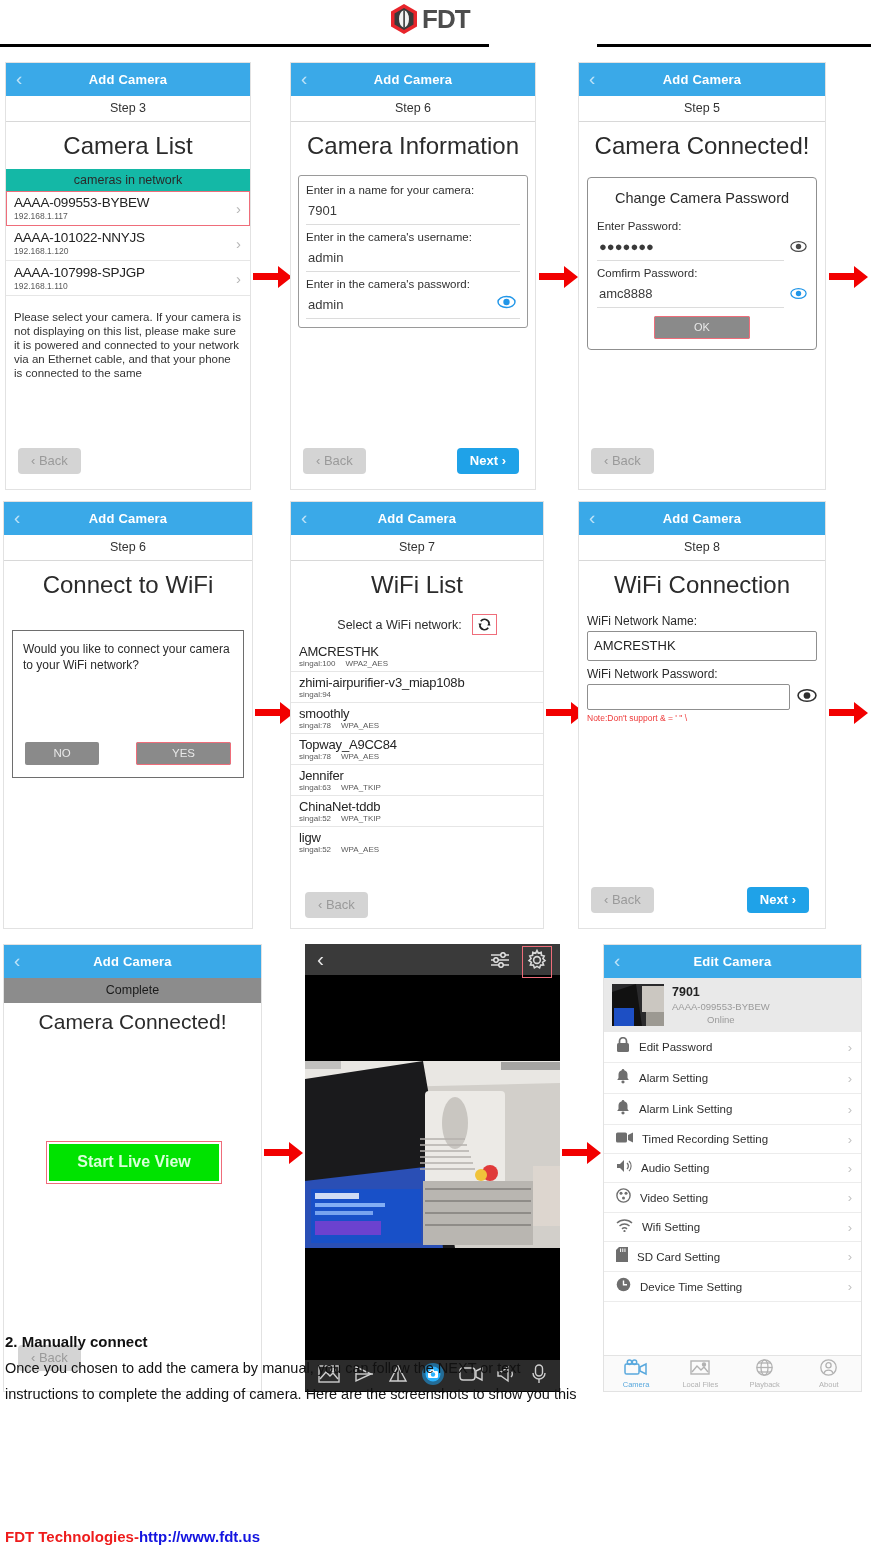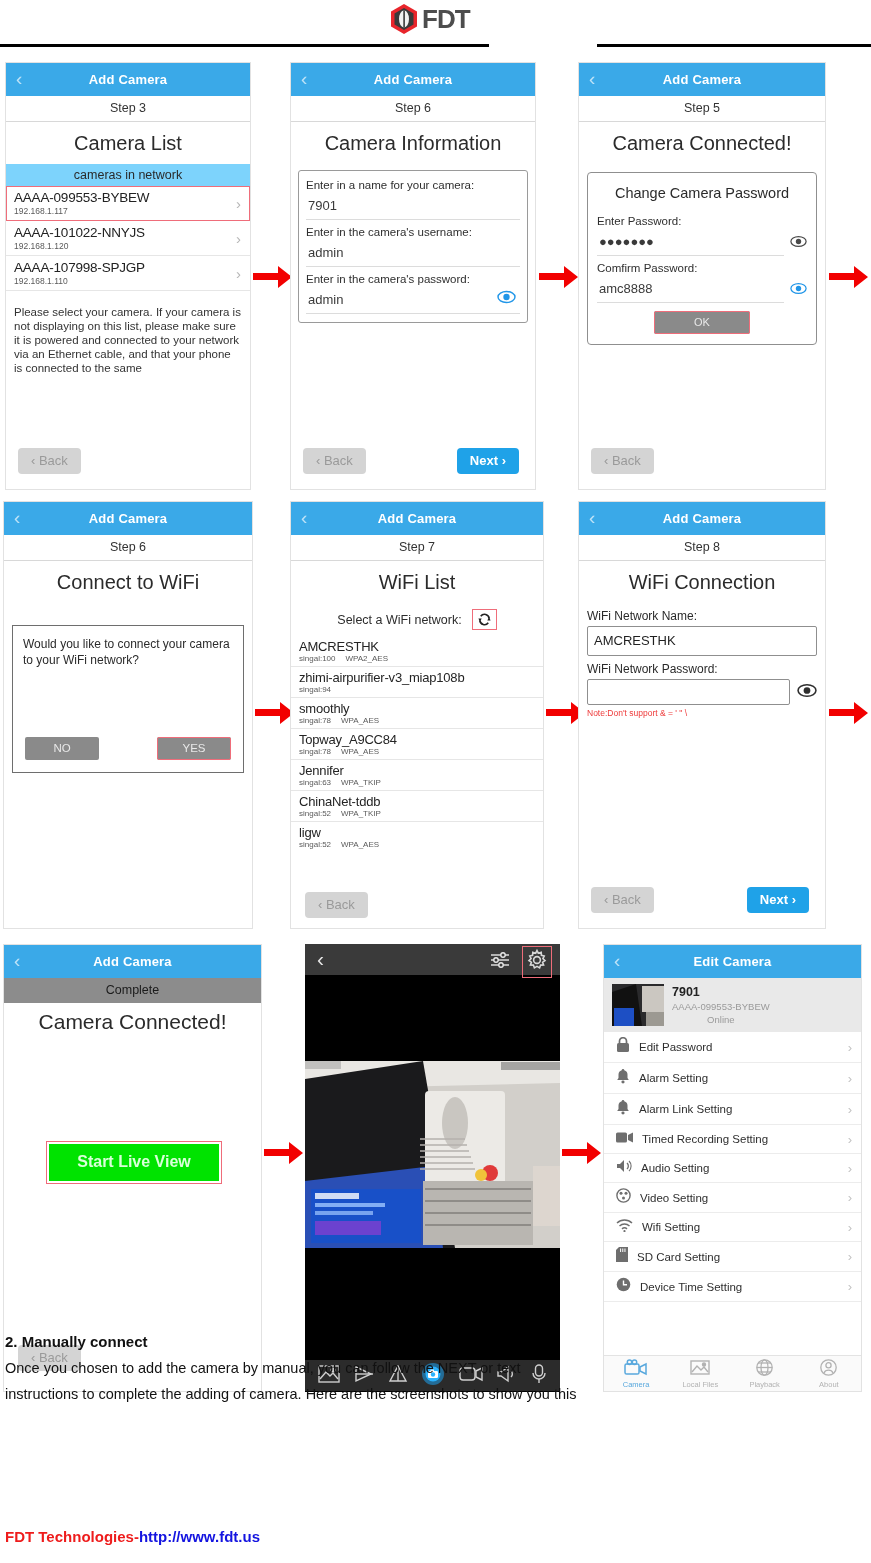--- a/index.html
+++ b/index.html
@@ -22,23 +22,23 @@
   
   .panel { position:absolute; background:#fff; border:1px solid #e2e2e2; overflow:hidden; }
 
   .navbar { background:#3aa9e8; height:33px; display:flex; align-items:center; position:relative; }
   .navbar .title { width:100%; text-align:center; color:#fff; font-weight:bold; font-size:13px; letter-spacing:.2px; }
   .nav-back { position:absolute; left:10px; top:5px; color:#bfe3f7; font-size:19px; line-height:22px; font-weight:300; }
 
   .step { text-align:center; font-size:12.5px; color:#333; padding:5px 0 6px; border-bottom:1px solid #d8d8d8; background:#fff; }
   .step.gray { background:#8c8c8c; color:#1b1b1b; border-bottom:none; font-weight:normal; }
 
-  .bigtitle { text-align:center; font-size:20px; color:#2b2b2b; padding:10px 0 9px; font-weight:normal; }
-
-  .listhdr { background:#7dd3fc; color:#2a2a2a; text-align:center; font-size:12.5px; padding:4px 0; }
+  .bigtitle { text-align:center; font-size:24px; color:#2b2b2b; padding:10px 0 9px; font-weight:normal; }
+
+  .listhdr { background:#14b8a6; color:#2a2a2a; text-align:center; font-size:12.5px; padding:4px 0; }
   .camrow { position:relative; padding:4px 8px 4px 8px; border-bottom:1px solid #e6e6e6; }
   .camrow .nm { font-size:13.5px; color:#222; letter-spacing:-0.2px; }
   .camrow .ip { font-size:8.5px; color:#5a5a5a; margin-top:1px; }
   .camrow .chev { position:absolute; right:9px; top:50%; transform:translateY(-50%); color:#b6b6b6; font-size:15px; }
   .hl { outline:1.5px solid #ef6d7a; outline-offset:-1px; }
 
   .helptxt { font-size:11.5px; color:#333; line-height:14px; padding:14px 8px 0 8px; }
 
   .btn-back { display:inline-block; background:#d4d4d4; color:#9a9a9a; font-size:13px; border-radius:4px; padding:5px 13px 6px; }
   .btn-next { display:inline-block; background:#1fa2e8; color:#fff; font-size:13px; border-radius:4px; padding:5px 13px 6px; font-weight:bold; }
@@ -248,21 +248,21 @@
       <span class="nav-back">‹</span>
       <span class="title">Add Camera</span>
     </div>
     <div class="step">Step 6</div>
     <div class="bigtitle">Connect to WiFi</div>
 
     <div style="margin:22px 8px 0; border:1px solid #6e6e6e; padding:10px 10px 12px; height:148px; position:relative;">
       <div style="font-size:12px; color:#2b2b2b; line-height:16px;">Would you like to connect your camera to your WiFi network?</div>
       <div style="position:absolute; left:12px; right:12px; bottom:12px; display:flex; justify-content:space-between;">
         <div class="btn-gray" style="width:74px;">NO</div>
-        <div class="btn-gray hl" style="width:74px;">YES</div>
+        <div class="btn-gray hl" style="width:95px;">YES</div>
       </div>
     </div>
   </div>
 
   <span class="arrow" style="left:255px; top:700px;">
     <svg width="40" height="26" viewBox="0 0 40 26">
         <path d="M0,9 L25,9 L25,2 L39,13 L25,24 L25,16 L0,16 Z" fill="#f20000"></path>
       </svg>
   </span>
 

